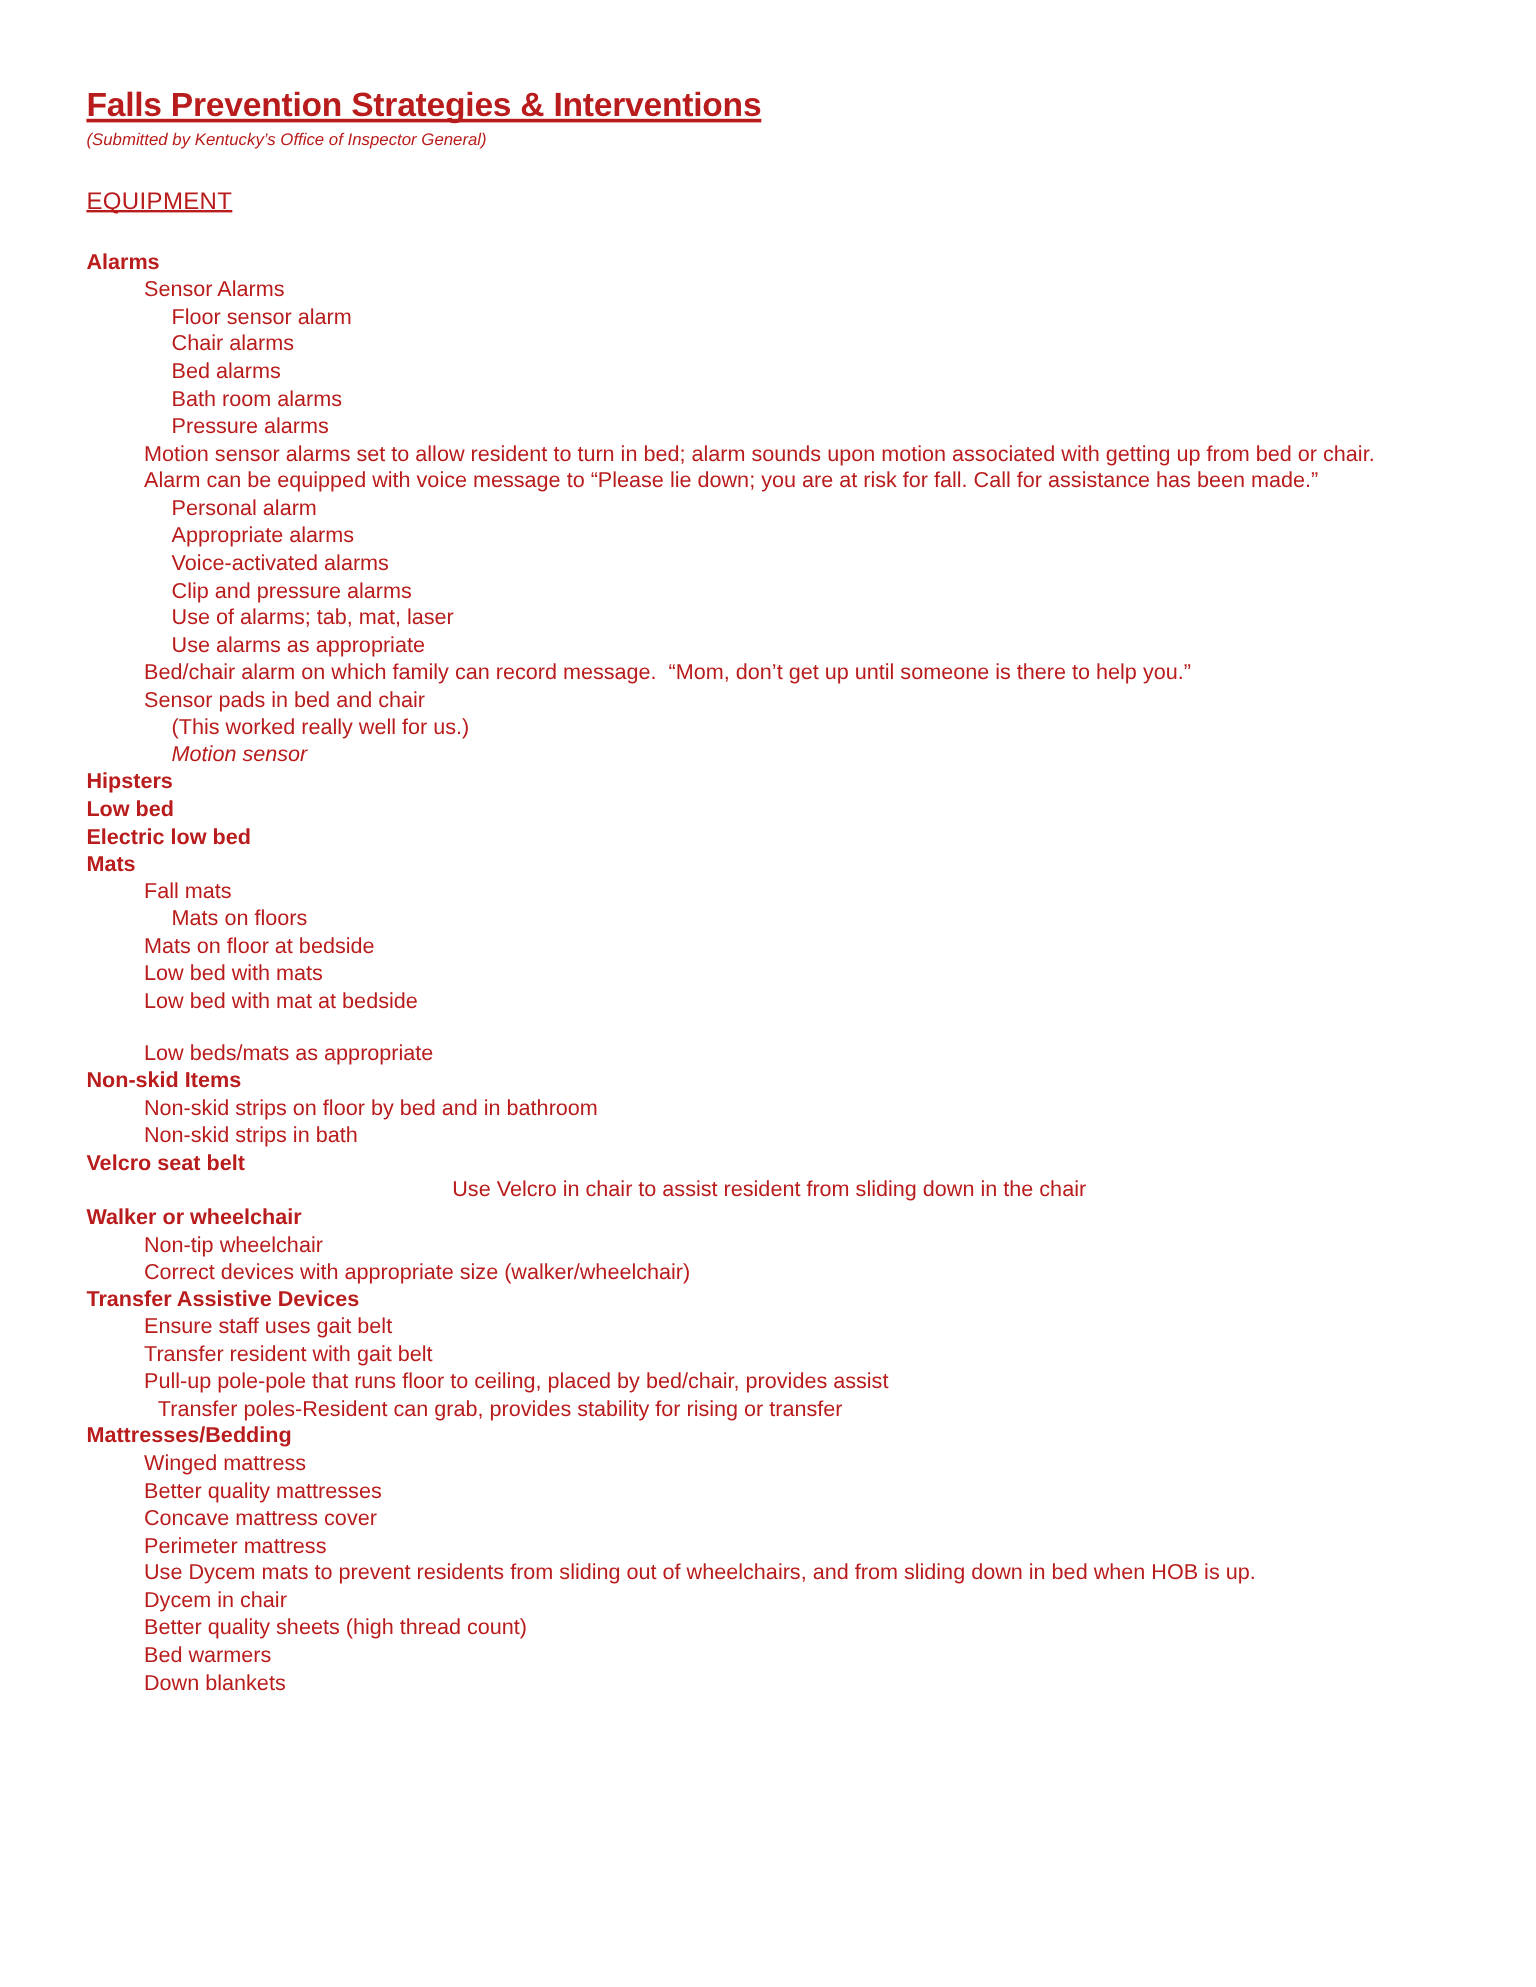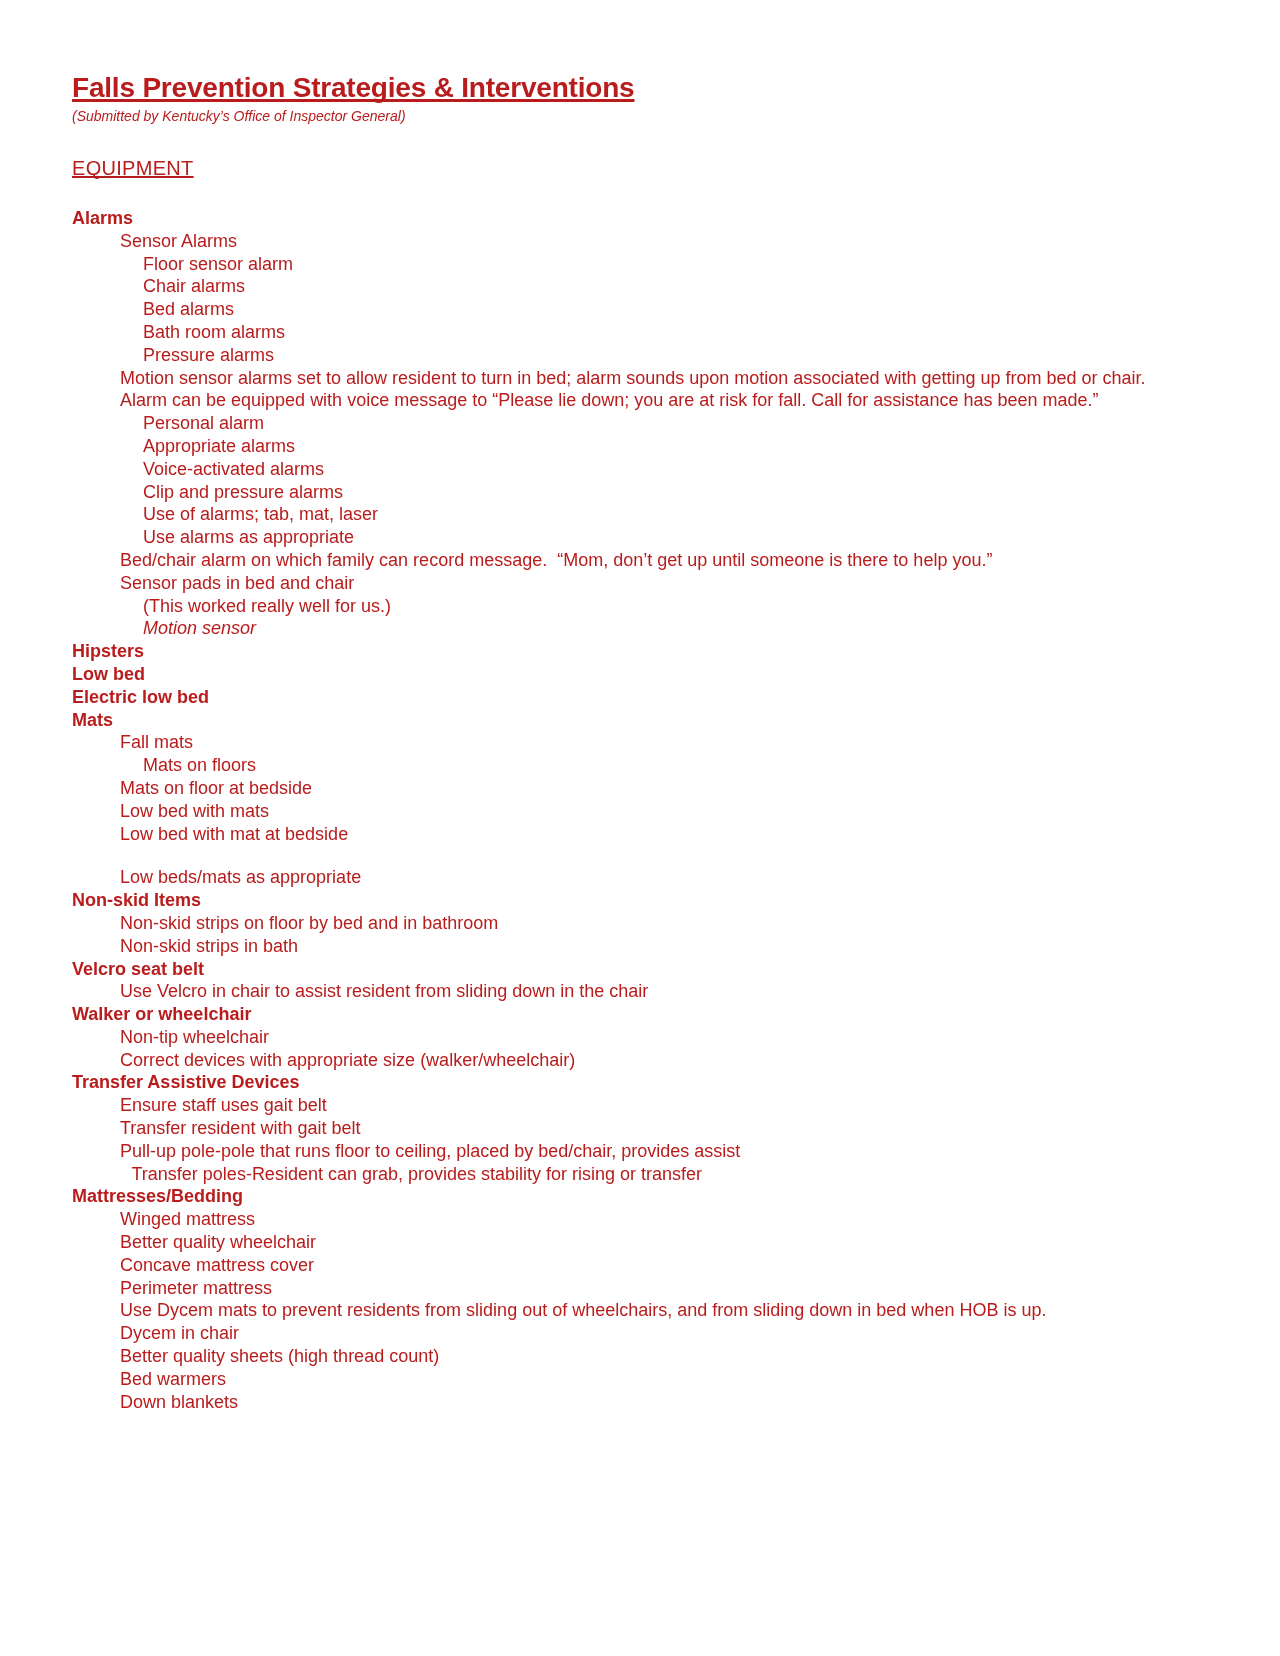--- a/index.html
+++ b/index.html
@@ -91,32 +91,32 @@
         <div class="item" style="padding-left: 48px;">Fall mats</div>
         <div class="item" style="padding-left: 71px;">Mats on floors</div>
         <div class="item" style="padding-left: 48px;">Mats on floor at bedside</div>
         <div class="item" style="padding-left: 48px;">Low bed with mats</div>
         <div class="item" style="padding-left: 48px;">Low bed with mat at bedside</div>
         <div class="item" style="padding-left: 48px; margin-top: 21px;">Low beds/mats as appropriate</div>
         <div class="item bold" style="padding-left: 0px;">Non-skid Items</div>
         <div class="item" style="padding-left: 48px;">Non-skid strips on floor by bed and in bathroom</div>
         <div class="item" style="padding-left: 48px;">Non-skid strips in bath</div>
         <div class="item bold" style="padding-left: 0px;">Velcro seat belt</div>
-        <div class="item" style="padding-left: 48px;">Use Velcro in chair to assist resident from sliding down in the chair</div>
+        <div class="item" style="padding-left: 48px; text-align: center;">Use Velcro in chair to assist resident from sliding down in the chair</div>
         <div class="item bold" style="padding-left: 0px;">Walker or wheelchair</div>
         <div class="item" style="padding-left: 48px;">Non-tip wheelchair</div>
         <div class="item" style="padding-left: 48px;">Correct devices with appropriate size (walker/wheelchair)</div>
         <div class="item bold" style="padding-left: 0px;">Transfer Assistive Devices</div>
         <div class="item" style="padding-left: 48px;">Ensure staff uses gait belt</div>
         <div class="item" style="padding-left: 48px;">Transfer resident with gait belt</div>
         <div class="item" style="padding-left: 48px;">Pull-up pole-pole that runs floor to ceiling, placed by bed/chair, provides assist</div>
         <div class="item" style="padding-left: 59.5px;">Transfer poles-Resident can grab, provides stability for rising or transfer</div>
         <div class="item bold" style="padding-left: 0px;">Mattresses/Bedding</div>
         <div class="item" style="padding-left: 48px;">Winged mattress</div>
-        <div class="item" style="padding-left: 48px;">Better quality wheelchair</div>
+        <div class="item" style="padding-left: 48px;">Better quality mattresses</div>
         <div class="item" style="padding-left: 48px;">Concave mattress cover</div>
         <div class="item" style="padding-left: 48px;">Perimeter mattress</div>
         <div class="item" style="padding-left: 48px;">Use Dycem mats to prevent residents from sliding out of wheelchairs, and from sliding down in bed when HOB is up.</div>
         <div class="item" style="padding-left: 48px;">Dycem in chair</div>
         <div class="item" style="padding-left: 48px;">Better quality sheets (high thread count)</div>
         <div class="item" style="padding-left: 48px;">Bed warmers</div>
         <div class="item" style="padding-left: 48px;">Down blankets</div>
       </div>
   </div>
 </div>

